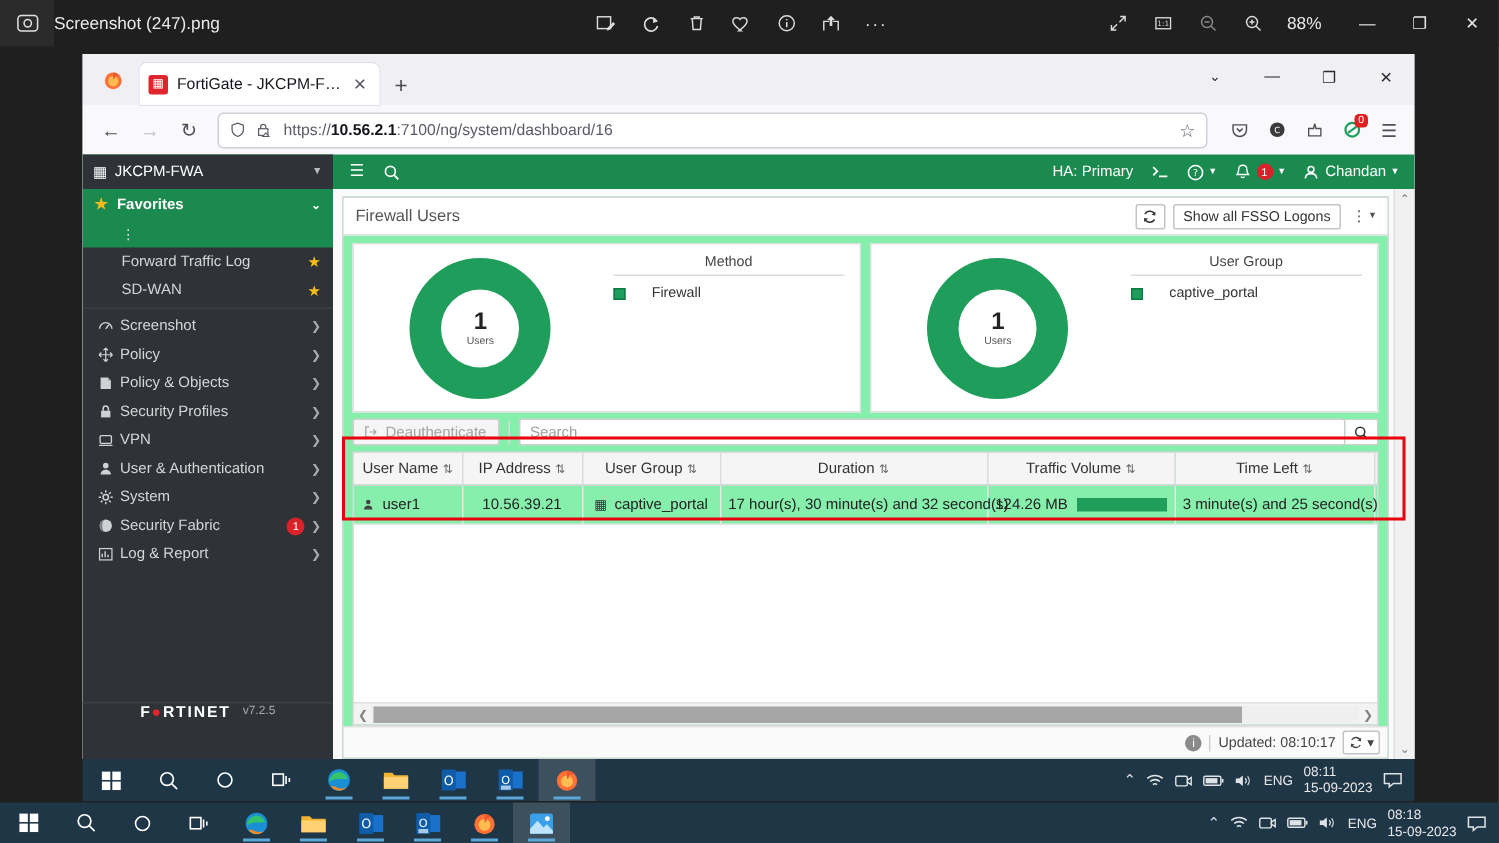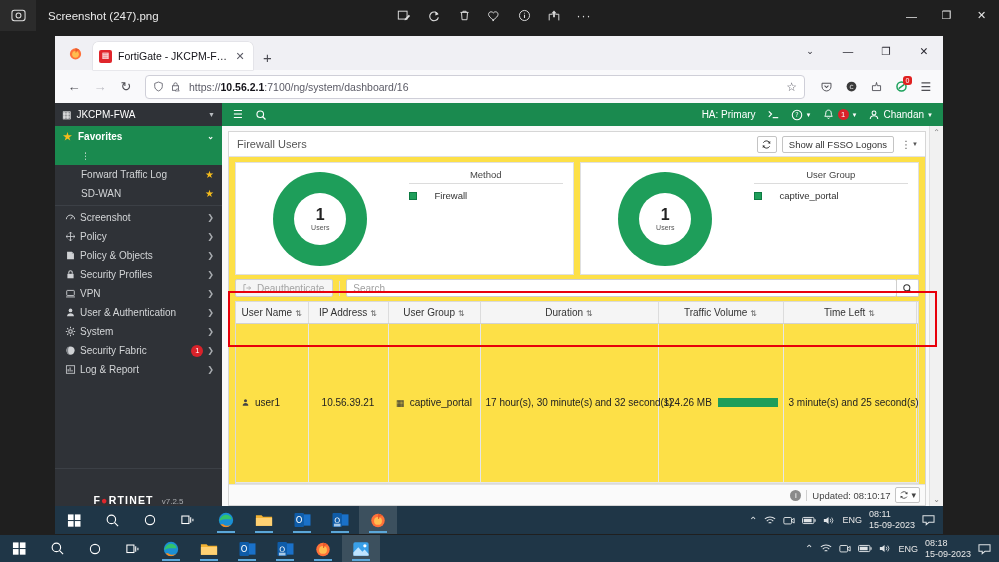--- a/index.html
+++ b/index.html
@@ -15,21 +15,21 @@
 
   .photos-titlebar {
     position: absolute; top: 0; left: 0; right: 0; height: 31px;
     background: #1f1f1f; display: flex; align-items: center;
     color: #e8e8e8;
   }
   .pt-appicon {
     width: 36px; height: 31px; display: flex; align-items: center;
     justify-content: center; background: #2b2b2b;
   }
-  .pt-filename { font-size: 11.5px; margin-left: 12px; color: #eaeaea; white-space: nowrap; }
+  .pt-filename { font-size: 11.5px; margin-left: 0; color: #eaeaea; white-space: nowrap; }
   .pt-centertools { position: absolute; left: 390px; top: 0; height: 31px; display: flex; align-items: center; gap: 2px; }
   .pt-righttools { position: absolute; right: 118px; top: 0; height: 31px; display: flex; align-items: center; gap: 2px; }
   .pt-btn {
     width: 28px; height: 26px; display: flex; align-items: center; justify-content: center;
     border-radius: 3px; color: #dcdcdc; font-size: 13px;
   }
   .pt-zoomlabel { font-size: 11.5px; color: #e8e8e8; margin-left: 6px; }
   .pt-wincontrols { position: absolute; right: 0; top: 0; height: 31px; display: flex; }
   .pt-wc {
     width: 35px; height: 31px; display: flex; align-items: center; justify-content: center;
@@ -132,33 +132,33 @@
   .sb-item.active .lbl { font-weight: normal; color: #fff; }
   .sb-sub { padding-left: 26px; }
   .sb-dots { font-size: 9px; color: #e7e9ea; letter-spacing: 0; }
   .sb-count {
     background: #d9222a; color: #fff; font-size: 7.5px; border-radius: 50%;
     width: 12px; height: 12px; display: inline-flex; align-items: center; justify-content: center;
     margin-right: 4px;
   }
   .sb-sep { height: 1px; background: #3c4046; margin: 2px 0; }
   .sb-footer {
-    height: 38px; background: #2f3237; display: flex; align-items: flex-end; justify-content: center;
+    height: 38px; background: #2f3237; display: flex; align-items: flex-start; justify-content: center;
     gap: 8px; border-top: 1px solid #3c4046;
   }
   .sb-logo { font-size: 10.5px; font-weight: bold; color: #ffffff; letter-spacing: 1.2px; }
   .sb-logo .o { color: #e0262c; }
   .sb-ver { font-size: 8px; color: #a9acb0; }
 
   
   .fgt-main { flex: 1; background: #fafafa; display: flex; min-width: 0; }
   .main-inner { flex: 1; display: flex; flex-direction: column; min-width: 0; padding: 5px 3px 0 6px; }
 
   .panel {
-    flex: 1; display: flex; flex-direction: column; background: #fde047;
+    flex: 1; display: flex; flex-direction: column; background: #86efac;
     border: 1px solid #d6d6d6; min-height: 0;
   }
   .panel-head {
     height: 25px; display: flex; align-items: center; padding: 0 5px 0 8px;
     border-bottom: 1px solid #e2e2e2; flex: 0 0 auto; background: #fff;
   }
   .panel-title { font-size: 11px; color: #555; }
   .panel-actions { margin-left: auto; display: flex; align-items: center; gap: 5px; }
   .btn-icon {
     width: 20px; height: 17px; border: 1px solid #c4c4c4; background: #fff;
@@ -204,21 +204,21 @@
     border: 0; outline: 0; flex: 1; font-size: 10px; color: #333;
     font-family: "Liberation Sans", sans-serif; background: transparent;
   }
   .tb-search input::placeholder { color: #a0a0a0; }
   .tb-searchbtn {
     width: 22px; height: 18px; border: 1px solid #cfcfcf; border-left: 0; background: #fff;
     display: flex; align-items: center; justify-content: center; font-size: 10px; color: #333;
     border-radius: 0 2px 2px 0;
   }
 
-  .table-wrap { flex: 1; margin: 0 6px; border: 1px solid #dadada; overflow: hidden; display: flex; flex-direction: row; min-height: 0; position: relative; }
+  .table-wrap { flex: 1; margin: 0 6px; border: 1px solid #dadada; overflow: hidden; display: flex; flex-direction: column; min-height: 0; position: relative; }
   table.fgt-table { width: 100%; border-collapse: collapse; table-layout: fixed; }
   table.fgt-table th {
     background: #f5f5f5; border-right: 1px solid #dcdcdc; border-bottom: 1px solid #d2d2d2;
     font-size: 10px; font-weight: normal; color: #333; height: 21px; padding: 0 4px;
     white-space: nowrap;
   }
   table.fgt-table th .sortic { font-size: 8px; color: #666; margin-left: 3px; }
   table.fgt-table td {
     border-right: 1px solid #e6e6e6; border-bottom: 1px solid #e6e6e6;
     font-size: 10px; color: #222; height: 26px; padding: 0 5px; white-space: nowrap;
@@ -335,20 +335,46 @@
         <svg width="14" height="14" viewBox="0 0 16 16">
             <path d="M2.5 13V6h4M13.5 13V6H9.5" fill="none" stroke="#dcdcdc" stroke-width="1.1"></path>
             <path d="M8 1.8 L11 5 H9 V9.5 H7 V5 H5 Z" fill="#dcdcdc"></path>
           </svg>
       </div>
       <div class="pt-btn">
         <span style="letter-spacing:1px;font-size:12px;">···</span>
       </div>
     </div>
 
+    <div class="pt-righttools">
+      <div class="pt-btn">
+        <svg width="13" height="13" viewBox="0 0 16 16">
+            <path d="M9.6 2.5h4v4M6.4 13.5h-4v-4M13.6 2.5 L9 7.1M2.4 13.5 L7 8.9" fill="none" stroke="#dcdcdc" stroke-width="1.2"></path>
+          </svg>
+      </div>
+      <div class="pt-btn">
+        <svg width="13" height="13" viewBox="0 0 16 16">
+            <rect x="2" y="3.5" width="12" height="9" fill="none" stroke="#dcdcdc" stroke-width="1.1"></rect>
+            <text x="8" y="10.6" font-size="6" fill="#dcdcdc" text-anchor="middle" font-family="DejaVu Sans">1:1</text>
+          </svg>
+      </div>
+      <div class="pt-btn">
+        <svg width="13" height="13" viewBox="0 0 16 16">
+            <circle cx="7" cy="7" r="4.5" fill="none" stroke="#8a8a8a" stroke-width="1.2"></circle>
+            <path d="M4.9 7h4.2M10.4 10.4 L14 14" stroke="#8a8a8a" stroke-width="1.2"></path>
+          </svg>
+      </div>
+      <div class="pt-btn">
+        <svg width="13" height="13" viewBox="0 0 16 16">
+            <circle cx="7" cy="7" r="4.5" fill="none" stroke="#dcdcdc" stroke-width="1.2"></circle>
+            <path d="M4.9 7h4.2M7 4.9v4.2M10.4 10.4 L14 14" stroke="#dcdcdc" stroke-width="1.2"></path>
+          </svg>
+      </div>
+      <div class="pt-zoomlabel">88%</div>
+    </div>
 
     <div class="pt-wincontrols">
       <div class="pt-wc">—</div>
       <div class="pt-wc">❐</div>
       <div class="pt-wc close">✕</div>
     </div>
   </div>
 
   <div id="browser">
 

